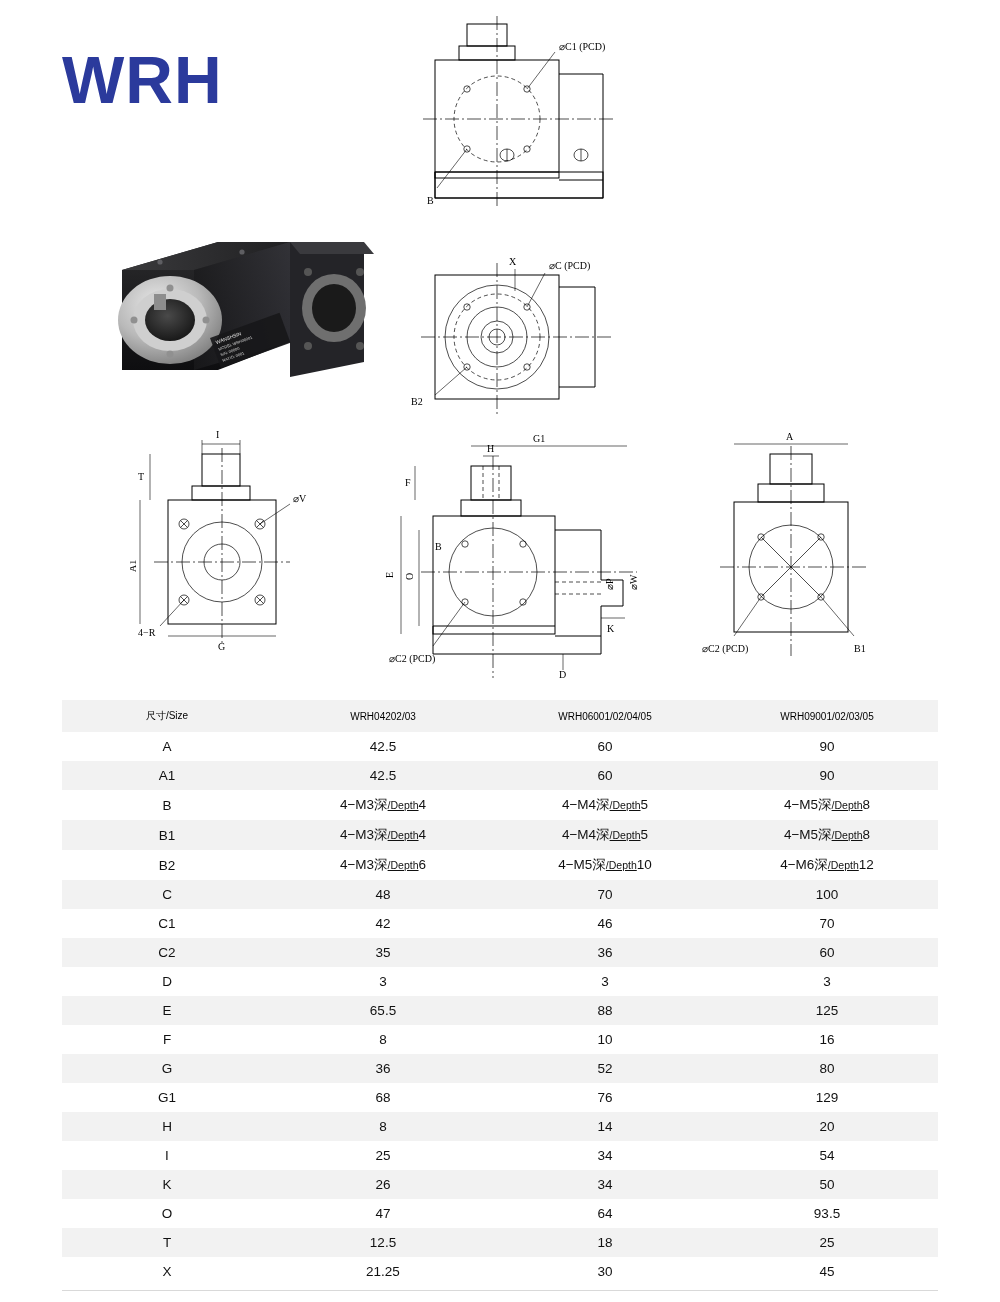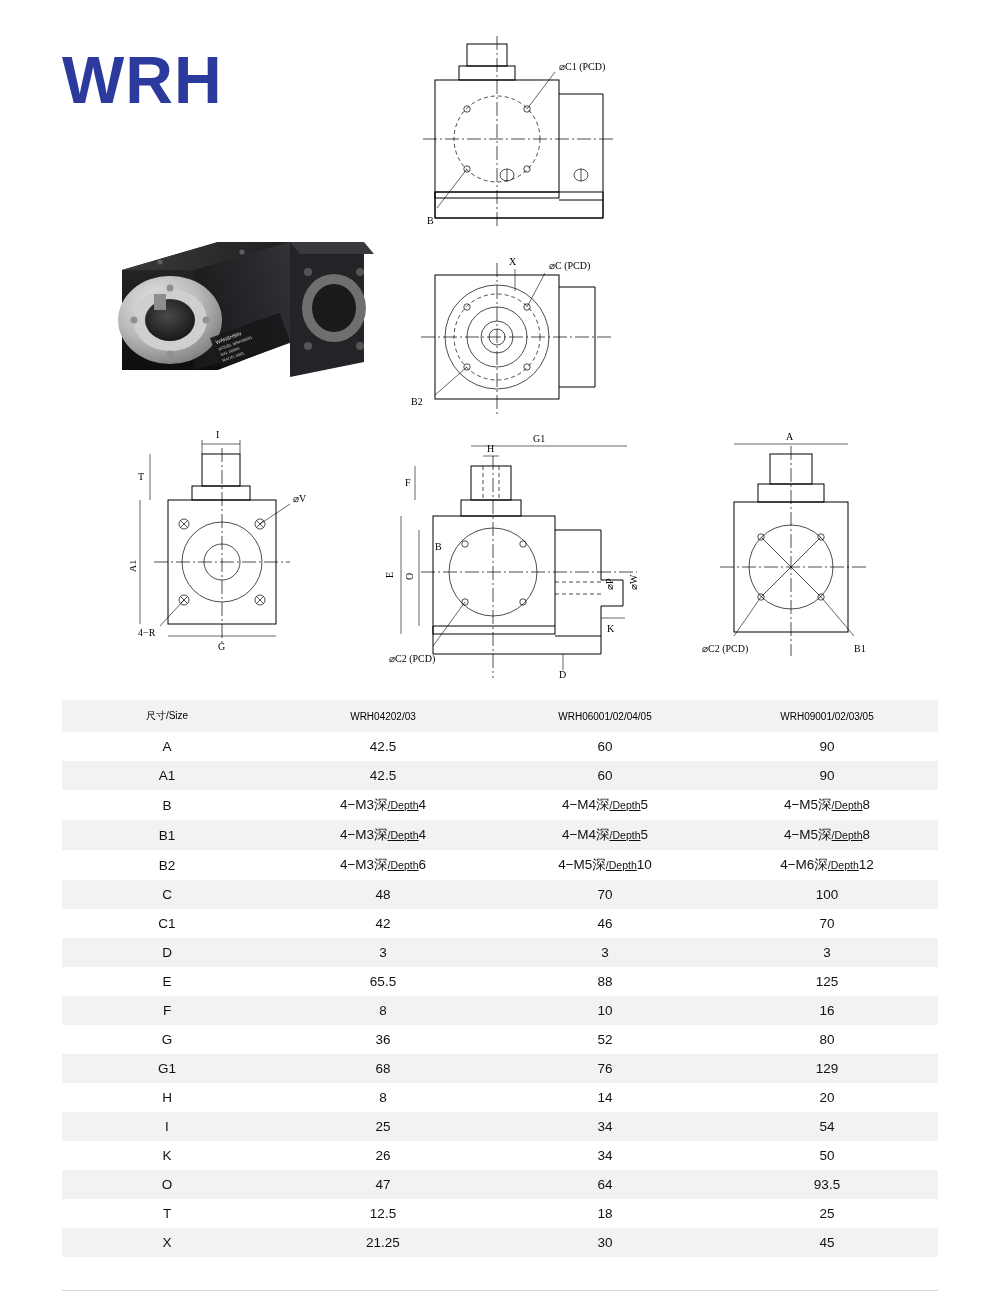--- a/index.html
+++ b/index.html
@@ -27,21 +27,21 @@
   }
   
   .photo {
     position: absolute;
     left: 112px; top: 222px;
     width: 278px; height: 170px;
   }
   
   .dwg { position: absolute; }
   .dwg svg { display: block; }
-  #dwg-top     { left: 415px; top: 32px;  width: 250px; height: 215px; }
+  #dwg-top     { left: 415px; top: 12px;  width: 250px; height: 215px; }
   #dwg-front   { left: 405px; top: 255px; width: 250px; height: 175px; }
   #dwg-left    { left: 130px; top: 430px; width: 215px; height: 260px; }
   #dwg-section { left: 375px; top: 430px; width: 320px; height: 260px; }
   #dwg-right   { left: 700px; top: 430px; width: 230px; height: 260px; }
 
   .ln  { stroke: #000; stroke-width: 1; fill: none; }
   .lnt { stroke: #000; stroke-width: 0.7; fill: none; }
   .cl  { stroke: #000; stroke-width: 0.7; fill: none; stroke-dasharray: 14 3 2 3; }
   .hd  { stroke: #000; stroke-width: 0.7; fill: none; stroke-dasharray: 4 3; }
   .dim { stroke: #000; stroke-width: 0.6; fill: none; }
@@ -360,20 +360,26 @@
           <td class="val">70</td>
           <td class="val">100</td>
         </tr>
         <tr>
           <td class="rowhead">C1</td>
           <td class="val">42</td>
           <td class="val">46</td>
           <td class="val">70</td>
         </tr>
         <tr>
+          <td class="rowhead">C2</td>
+          <td class="val">35</td>
+          <td class="val">36</td>
+          <td class="val">60</td>
+        </tr>
+        <tr>
           <td class="rowhead">D</td>
           <td class="val">3</td>
           <td class="val">3</td>
           <td class="val">3</td>
         </tr>
         <tr>
           <td class="rowhead">E</td>
           <td class="val">65.5</td>
           <td class="val">88</td>
           <td class="val">125</td>

